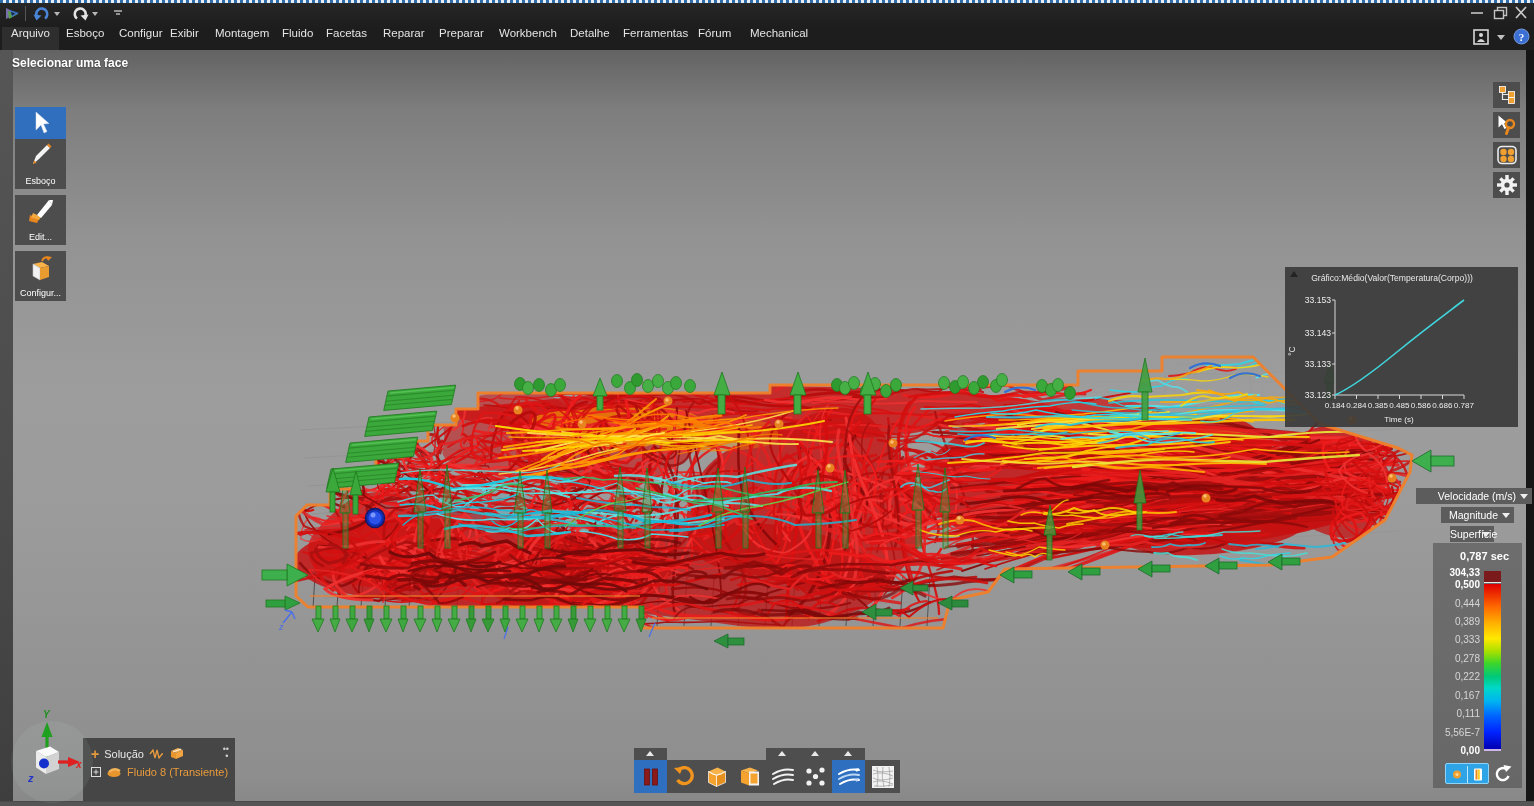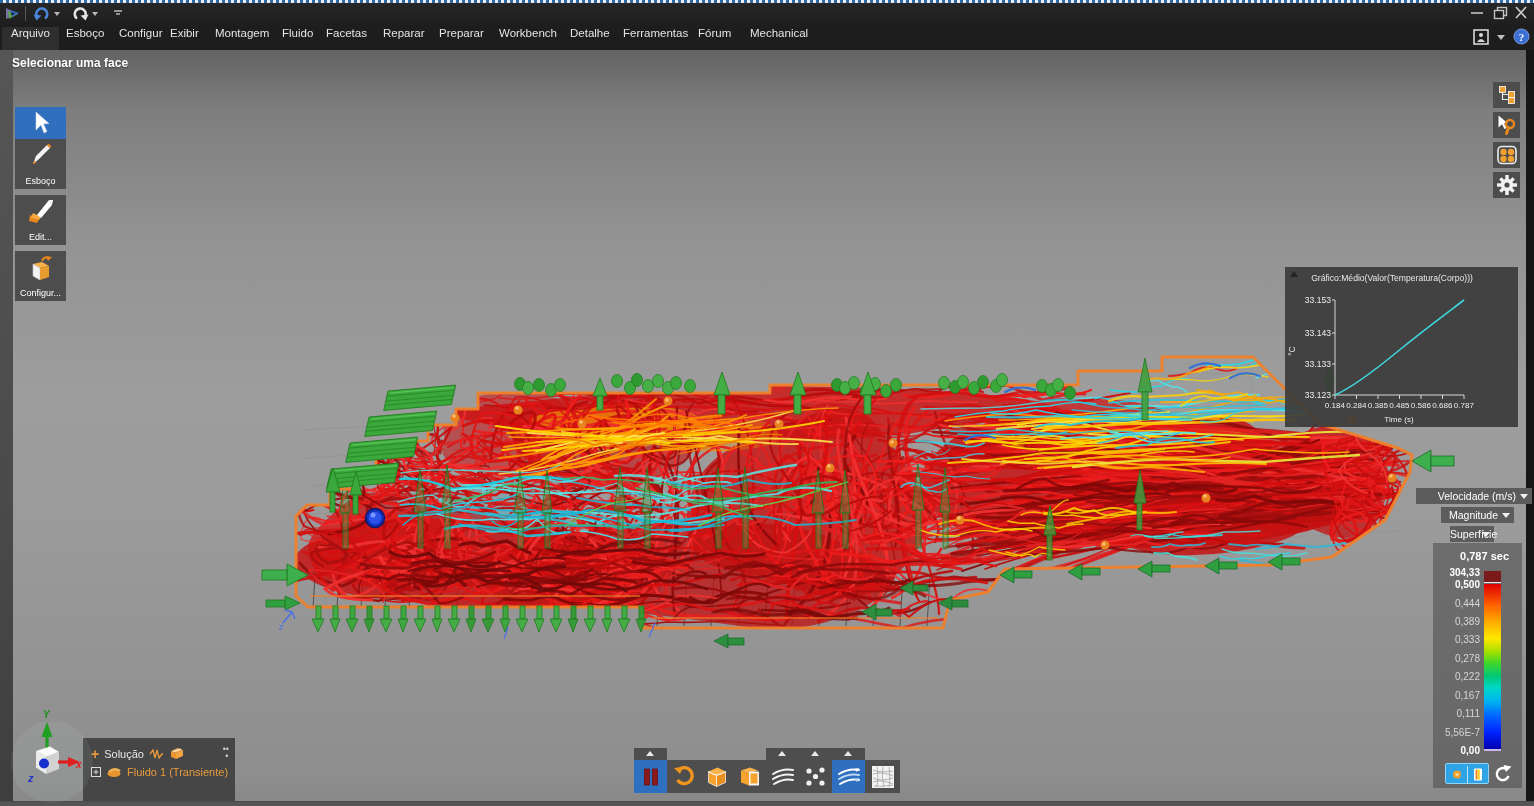--- a/index.html
+++ b/index.html
@@ -1694,21 +1694,21 @@
   </div>
   <div class="r2">
     <svg width="11" height="11" viewBox="0 0 11 11">
       <rect x="0.5" y="0.5" width="9" height="9" fill="none" stroke="#dcdcdc" stroke-width="1"></rect>
       <path d="M2.5,5 h5 M5,2.5 v5" stroke="#dcdcdc" stroke-width="1"></path>
     </svg>
     <svg width="15" height="11" viewBox="0 0 15 11">
       <ellipse cx="7" cy="6.5" rx="6.5" ry="3.6" fill="#e8952e"></ellipse>
       <path d="M2,5 q5,-5 11,-1" stroke="#f5b45a" stroke-width="2.4" fill="none"></path>
     </svg>
-    <span class="org">Fluido 1 (Transiente)</span>
+    <span class="org">Fluido 8 (Transiente)</span>
   </div>
   <div class="dots">••<br>&nbsp;•</div>
 </div>
 
 <svg width="112" height="106" viewBox="0 0 112 106" style="position:absolute;left:0;top:650px">
   <circle cx="52" cy="62" r="41" fill="#d8e2e2" fill-opacity="0.08"></circle>
   <line x1="47" y1="62" x2="47" y2="78" stroke="#1fa01f" stroke-width="0"></line>
   <line x1="47" y1="58" x2="47" y2="36" stroke="#1fa01f" stroke-width="3.2"></line>
   <polygon points="41.5,37 52.5,37 47,22" fill="#1fa01f"></polygon>
   <text x="43" y="18" font-size="10" fill="#1f8f1f" font-weight="bold" font-style="italic">Y</text>

